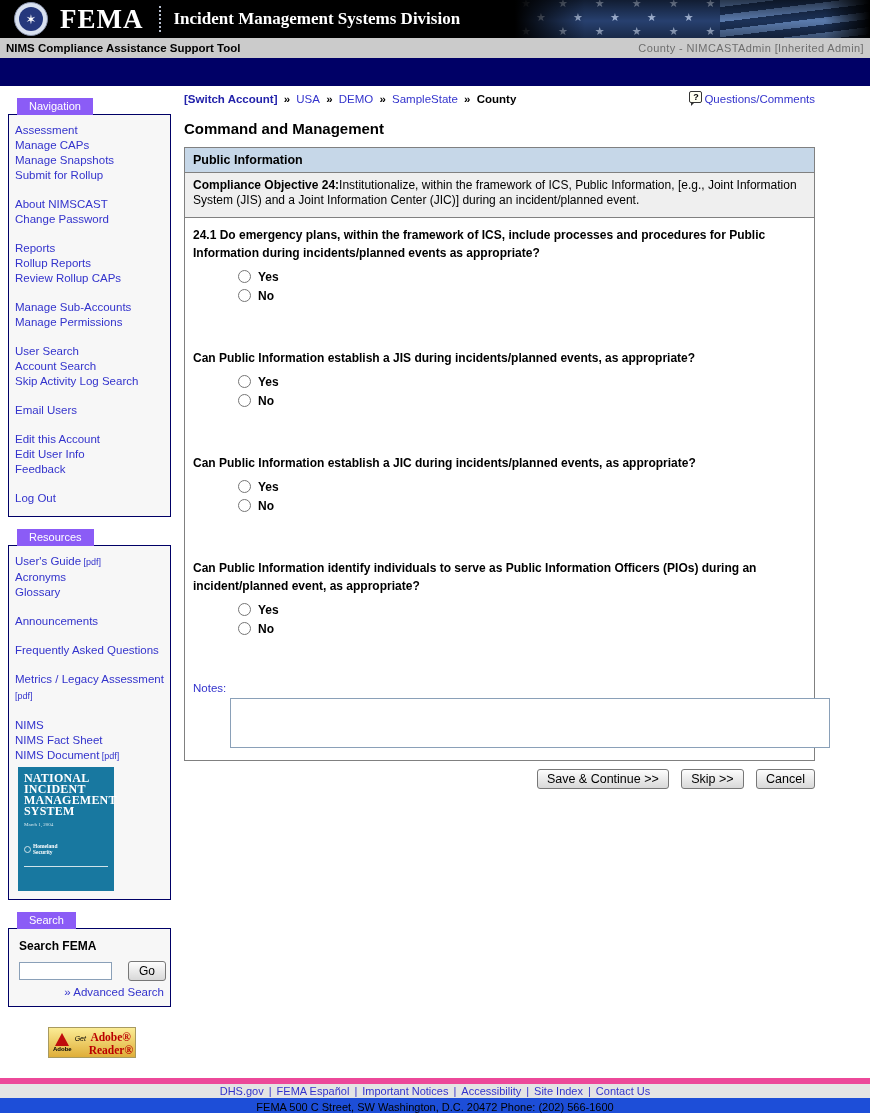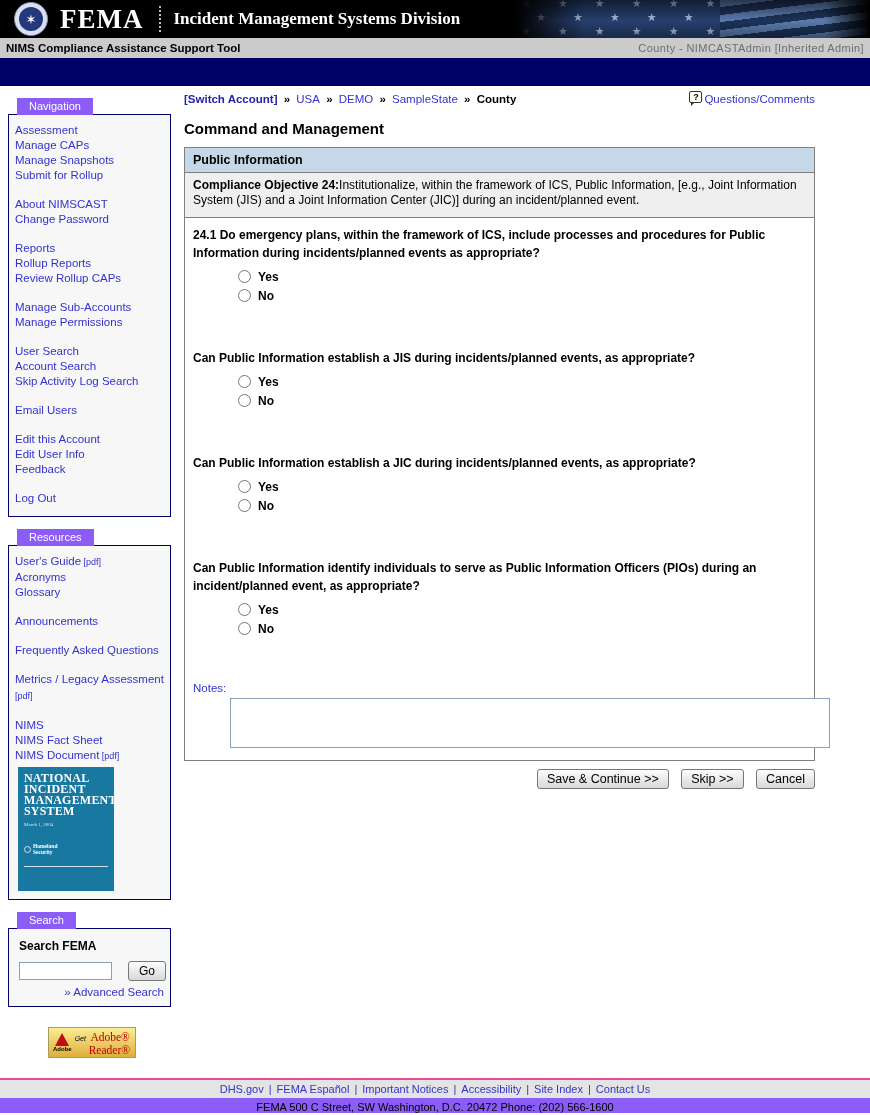--- a/index.html
+++ b/index.html
@@ -72,21 +72,21 @@
   .advanced-link { display:block; text-align:right; color:#3333CC; font-size:11.5px; margin-top:5px; }
 
   
   .adobe-badge { margin:20px 0 0 40px; width:88px; height:31px; border:1px solid #A89A60;
     background:linear-gradient(#FBEC95,#DFAE39); display:flex; align-items:center; padding:2px 4px; cursor:pointer; }
   .adobe-a-col { display:flex; flex-direction:column; align-items:center; margin-right:3px; }
   .adobe-a { width:0; height:0; border-left:7px solid transparent; border-right:7px solid transparent; border-bottom:13px solid #C00D0D; }
   .adobe-a-label { font-size:6px; font-weight:bold; }
   .adobe-text { line-height:10px; white-space:nowrap; }
   .adobe-get { font-size:7px; font-style:italic; }
-  .adobe-red { color:#B00; font-family:"Liberation Serif",serif; font-weight:normal; font-size:11.5px; }
+  .adobe-red { color:#B00; font-family:"Liberation Serif",serif; font-weight:bold; font-size:11.5px; }
 
   
   .main { position:absolute; left:184px; top:7px; width:631px; }
   .breadcrumb-row { display:flex; justify-content:space-between; align-items:flex-start; font-size:11.5px; }
   .crumb-switch { color:#2222AA; font-weight:bold; }
   .crumb-sep { color:#000; font-weight:bold; margin:0 3px; }
   .crumb-link { color:#3333CC; }
   .crumb-current { font-weight:bold; color:#000; }
   .help-link { display:flex; align-items:flex-start; gap:2px; color:#3333CC; font-size:11.5px; }
   .q-icon { width:13px; height:12px; border:1px solid #333; background:#FFFFF2; border-radius:2px;
@@ -106,25 +106,25 @@
   .option-label { font-weight:bold; font-size:12px; }
   .notes-block { margin-top:14px; }
   .notes-label { color:#3333CC; font-size:11.5px; margin:0 0 4px 0; }
   .notes-area { margin-left:37px; width:600px; height:50px; border:1px solid #8AA0B8; resize:none;
     font-family:"Liberation Sans",sans-serif; font-size:12px; padding:2px; }
 
   .button-row { margin-top:8px; text-align:right; }
   .button-row .btn { margin-left:8px; font-size:12.5px; padding:2px 9px; }
 
   
-  .footer-bar { border-top:2px solid #ec4899; background:#E4E4E4; height:20px;
+  .footer-bar { border-top:6px solid #ec4899; background:#E4E4E4; height:20px;
     display:flex; justify-content:center; align-items:center; font-size:11px; }
   .footer-link { color:#3333CC; }
   .footer-sep { color:#3333CC; margin:0 5px; }
-  .address { text-align:center; font-size:11px; padding-top:3px; background:#8b5cf6; }
+  .address { text-align:center; font-size:11px; padding-top:3px; background:#1d4ed8; }
 </style>
 </head>
 <body>
 
 <div class="top-banner">
   <div class="flag">
     <div class="flag-stars">
         <div class="stars-txt">★ ★ ★ ★ ★ ★
  ★ ★ ★ ★ ★
 ★ ★ ★ ★ ★ ★</div>

